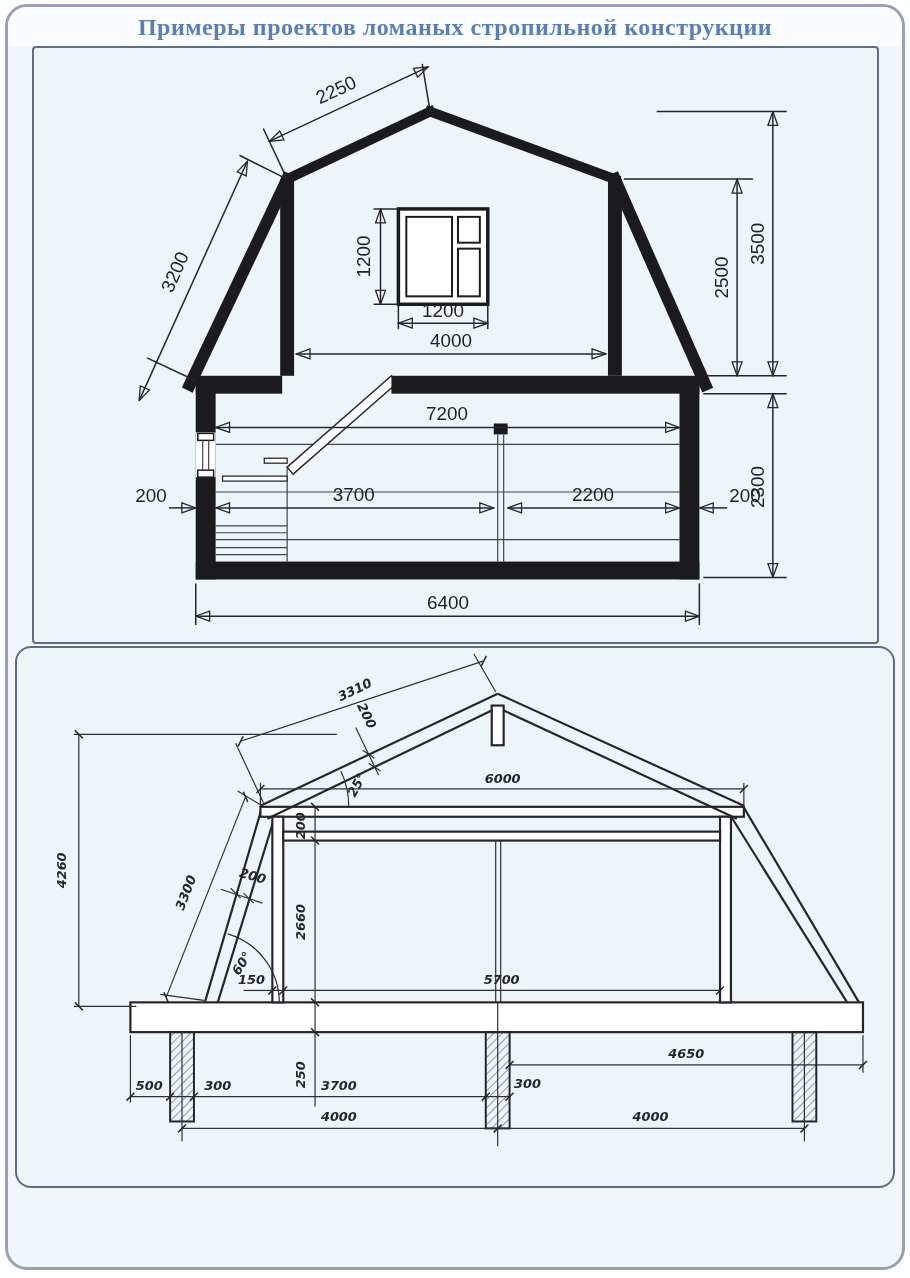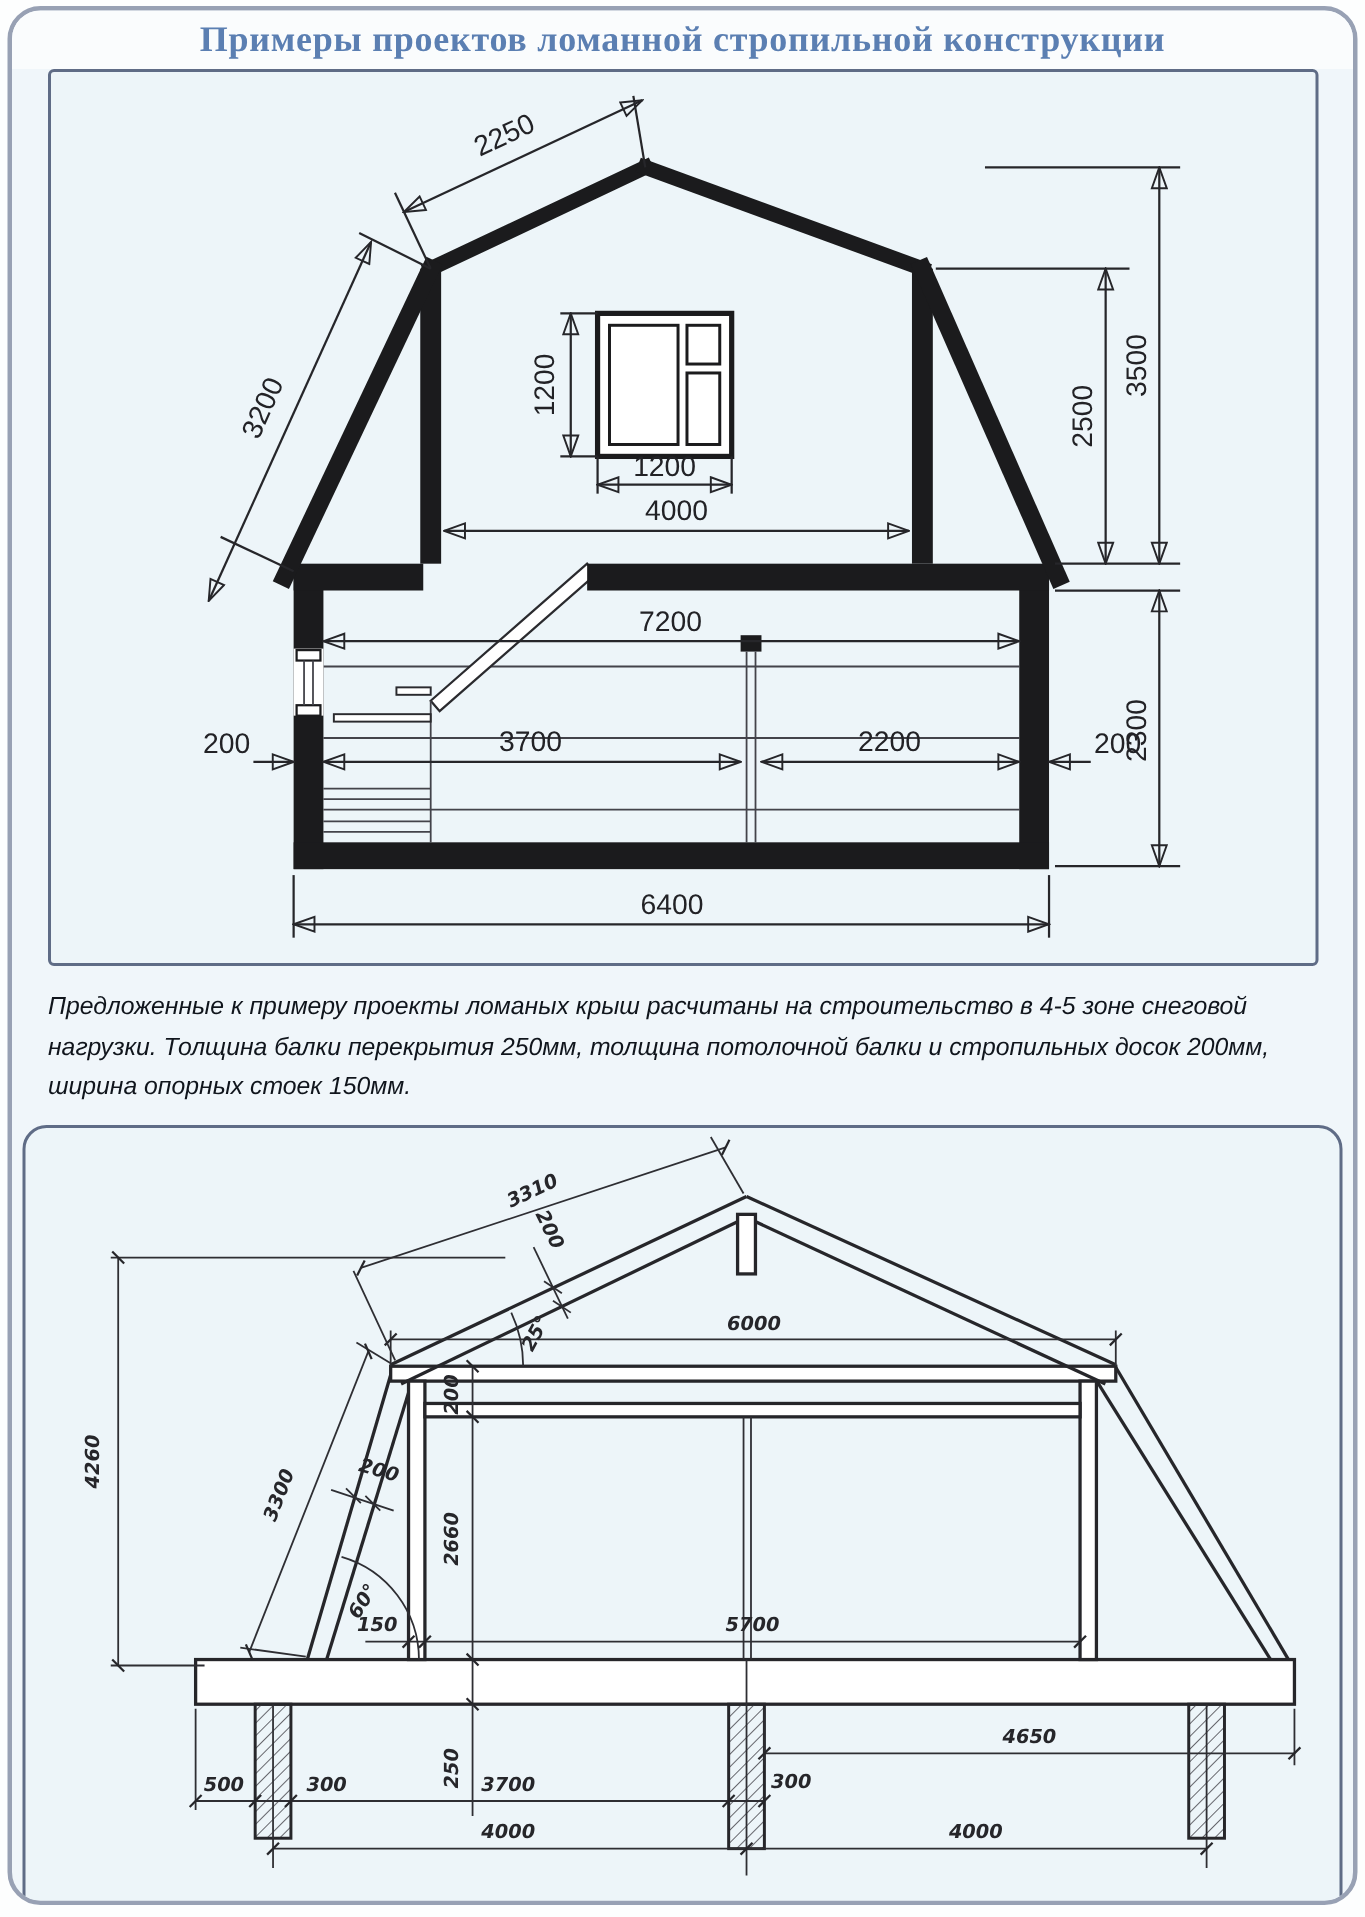--- a/index.html
+++ b/index.html
@@ -24,21 +24,21 @@
   .dim2{stroke:#2e2e33;stroke-width:1.2;fill:none;}
   .s2{stroke:#26262a;stroke-width:2.2;fill:none;}
   .s2f{stroke:#26262a;stroke-width:2.2;fill:#ffffff;}
 </style>
 </head>
 <body>
 
 <div class="page">
   <div class="outer-frame">
 
-    <h1 class="title">Примеры проектов ломанной стропильной конструкции</h1>
+    <h1 class="title">Примеры проектов ломаных стропильной конструкции</h1>
 
     <div class="panel panel1">
       <svg viewBox="0 0 845 598">
         <defs>
           <marker id="ar" markerUnits="userSpaceOnUse" markerWidth="16" markerHeight="12" refX="15" refY="6" orient="auto-start-reverse">
             <path d="M1,1 L15,6 L1,11 Z" fill="none" stroke="#26262a" stroke-width="1.3"></path>
           </marker>
         </defs>
 
         <g>
@@ -173,21 +173,20 @@
 
         <g>
           <line class="dim" x1="161" y1="539" x2="161" y2="581"></line>
           <line class="dim" x1="668" y1="539" x2="668" y2="581"></line>
           <line class="dim" x1="161" y1="572" x2="668" y2="572" marker-start="url(#ar)" marker-end="url(#ar)"></line>
           <text class="d1t" x="415" y="565" text-anchor="middle">6400</text>
         </g>
       </svg>
     </div>
 
-    <p class="note">Предложенные к примеру проекты ломаных крыш расчитаны на строительство в 4-5 зоне снеговой нагрузки. Толщина балки перекрытия 250мм, толщина потолочной балки и стропильных досок 200мм, ширина опорных стоек 150мм.</p>
 
     <div class="panel panel2">
       <svg viewBox="0 0 878 542">
         <defs>
           <marker id="tk" markerUnits="userSpaceOnUse" markerWidth="11" markerHeight="11" refX="5.5" refY="5.5" orient="auto">
             <line x1="1.5" y1="9.5" x2="9.5" y2="1.5" stroke="#26262a" stroke-width="1.5"></line>
           </marker>
           <pattern id="hatch" width="6" height="6" patternUnits="userSpaceOnUse" patternTransform="rotate(45)">
             <line x1="0" y1="0" x2="0" y2="6" stroke="#55555c" stroke-width="1.2"></line>
           </pattern>

